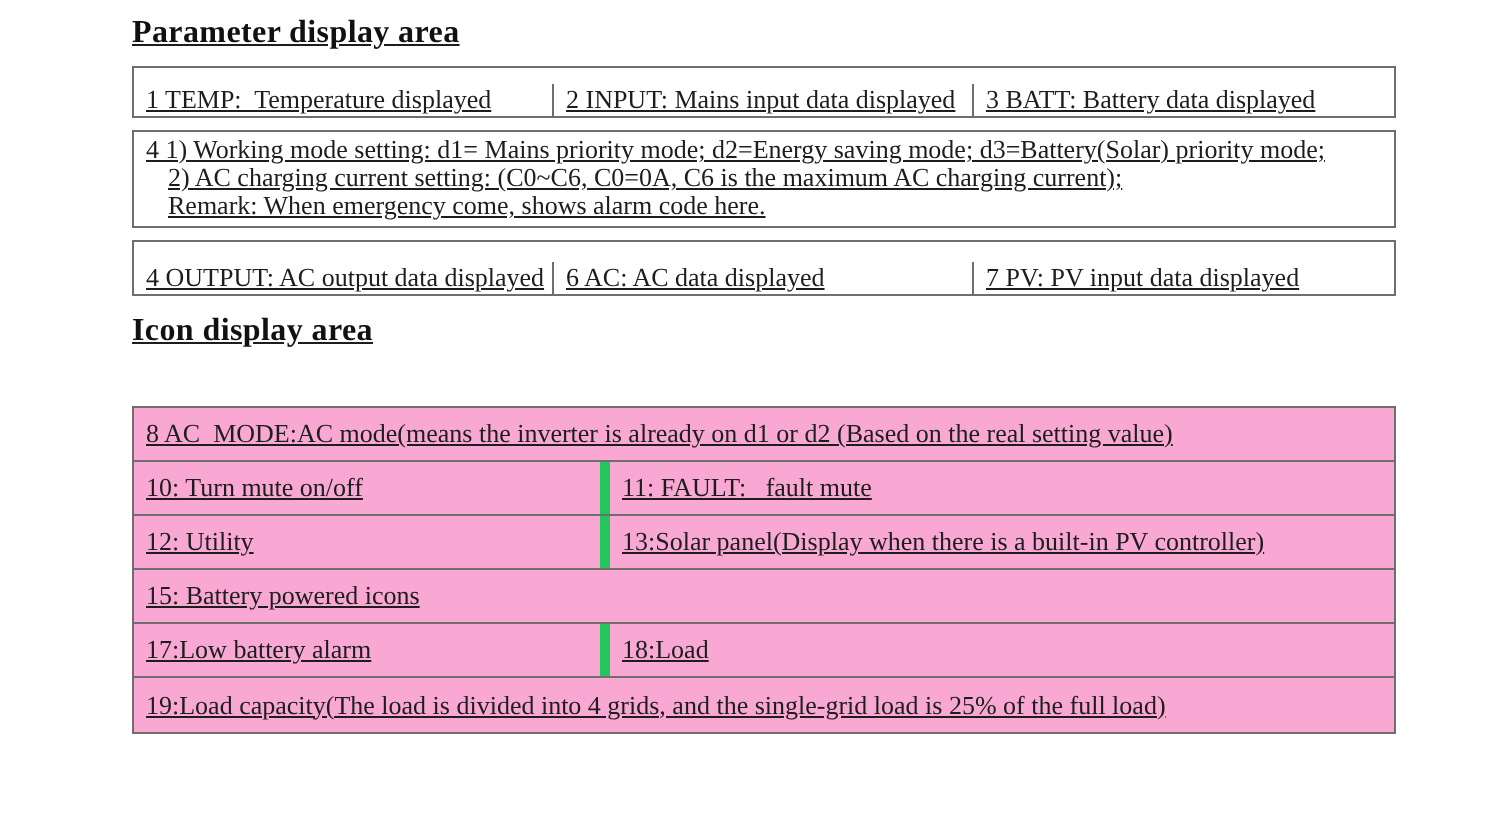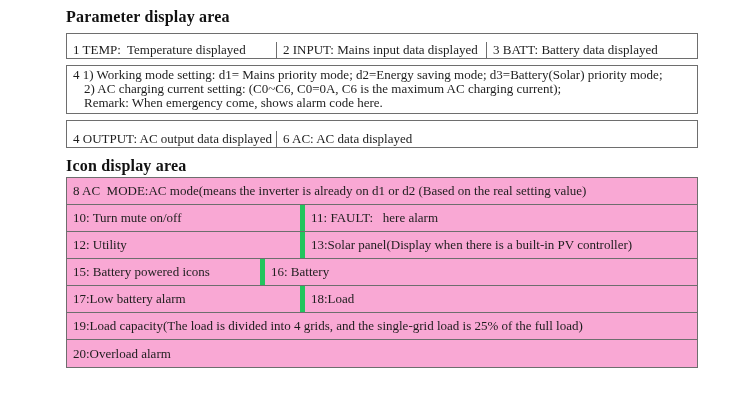--- a/index.html
+++ b/index.html
@@ -2,27 +2,27 @@
 <html><head>
 <meta charset="utf-8">
 <style>
   * { box-sizing: border-box; margin: 0; padding: 0; }
   html, body { background: #ffffff; }
   body {
     width: 750px; height: 408px; overflow: hidden;
     font-family: "Liberation Serif", "DejaVu Serif", serif;
     color: #1d1d1d;
   }
-  .page { width: 750px; height: 408px; padding: 8px 52px 0 66px; background: #fff; }
+  .page { width: 750px; height: 408px; padding: 8px 52px 0 66px; background: #fff; text-decoration: underline; }
   .section-title {
     font-size: 16px; font-weight: bold; line-height: 18px;
     color: #111; letter-spacing: 0.2px;
   }
   .section-title.first { margin-bottom: 7px; }
-  .section-title.second { margin-top: 9px; margin-bottom: 2px; }
+  .section-title.second { margin-top: 9px; margin-bottom: 28px; }
 
   
   .pbox { border: 1px solid #6e6e6e; margin-bottom: 6px; background: #fff; }
   .prow { display: flex; align-items: flex-end; }
   .prow.h24 { height: 24px; }
   .prow.h26 { height: 26px; }
   .pcell {
     width: 33.333%; display: flex; align-items: center;
     border-right: 1px solid #6e6e6e;
     font-size: 13px; padding-left: 6px; white-space: pre-wrap;
@@ -66,47 +66,44 @@
     <div class="pbox pmulti">
       <div class="pline">4 1) Working mode setting: d1= Mains priority mode; d2=Energy saving mode; d3=Battery(Solar) priority mode;</div>
       <div class="pline indent">2) AC charging current setting: (C0~C6, C0=0A, C6 is the maximum AC charging current);</div>
       <div class="pline indent">Remark: When emergency come, shows alarm code here.</div>
     </div>
 
     <div class="pbox">
       <div class="prow h26">
         <div class="pcell">4 OUTPUT: AC output data displayed</div>
         <div class="pcell">6 AC: AC data displayed</div>
+        <div class="pcell">7 PV: PV input data displayed</div>
       </div>
     </div>
   </div>
 
   <div class="section-title second">Icon display area</div>
 
   <div class="itbl">
     <div class="irow">
       <div class="icell full">8 AC  MODE:AC mode(means the inverter is already on d1 or d2 (Based on the real setting value)</div>
     </div>
     <div class="irow">
       <div class="icell colA">10: Turn mute on/off</div>
-      <div class="icell rest">11: FAULT:   here alarm</div>
+      <div class="icell rest">11: FAULT:   fault mute</div>
     </div>
     <div class="irow">
       <div class="icell colA">12: Utility</div>
       <div class="icell rest">13:Solar panel(Display when there is a built-in PV controller)</div>
     </div>
     <div class="irow">
       <div class="icell colB">15: Battery powered icons</div>
-      <div class="icell rest">16: Battery</div>
     </div>
     <div class="irow">
       <div class="icell colA">17:Low battery alarm</div>
       <div class="icell rest">18:Load</div>
     </div>
     <div class="irow">
       <div class="icell full">19:Load capacity(The load is divided into 4 grids, and the single-grid load is 25% of the full load)</div>
     </div>
-    <div class="irow">
-      <div class="icell full">20:Overload alarm</div>
-    </div>
   </div>
 
 </div>
 
 </body></html>

